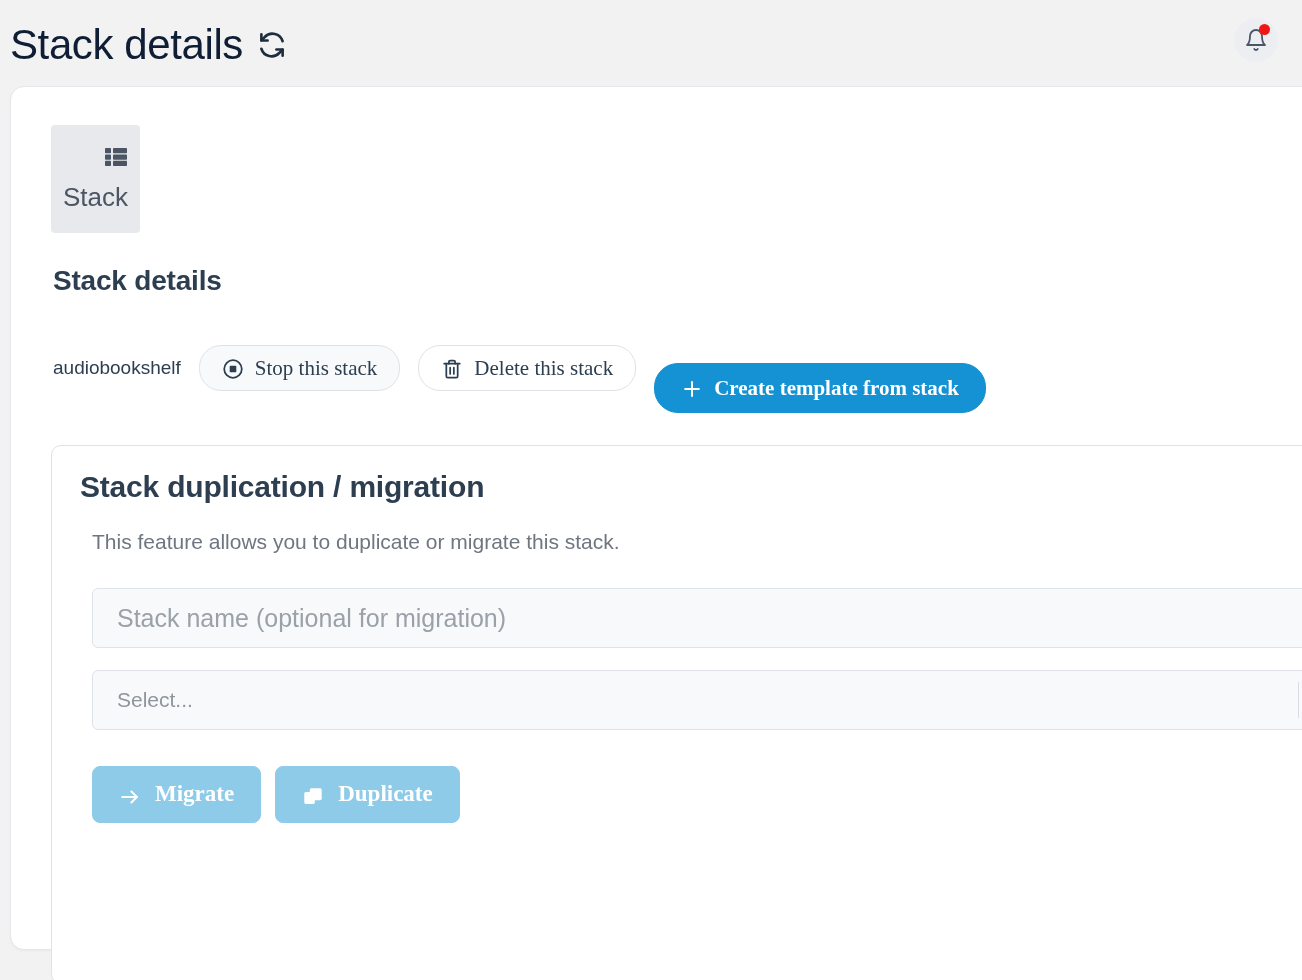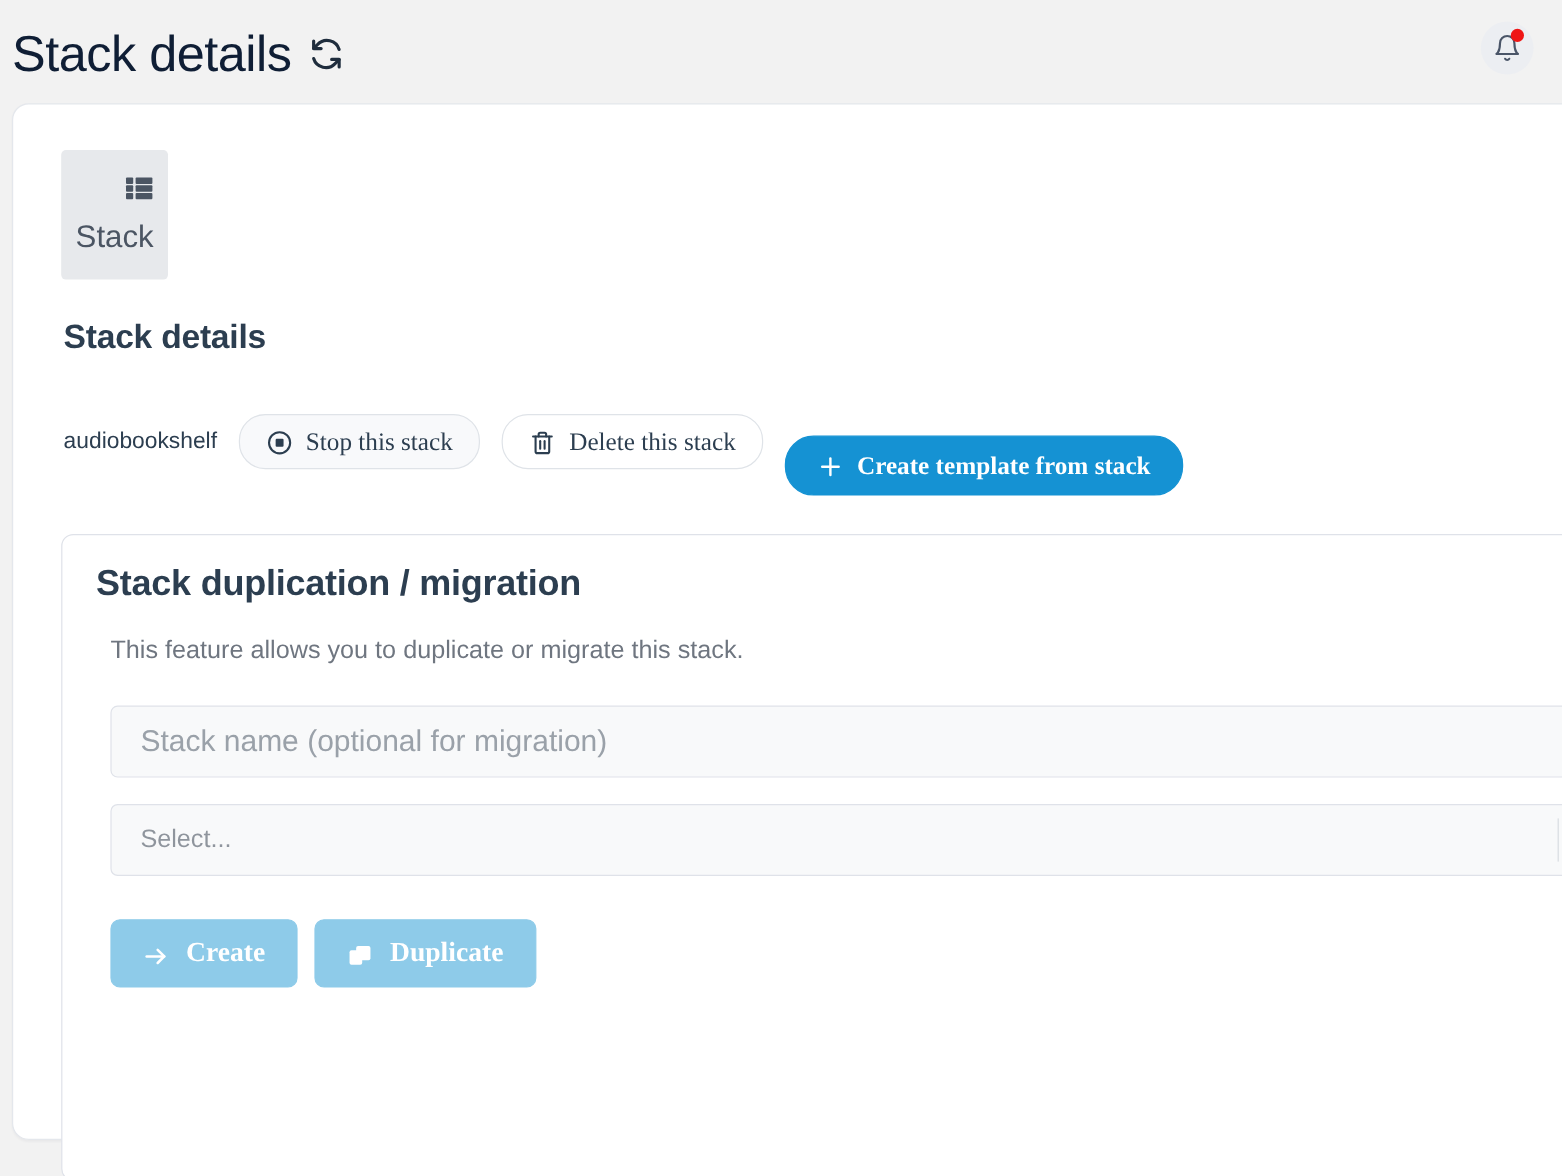--- a/index.html
+++ b/index.html
@@ -379,21 +379,21 @@
 
     <div class="footer-actions">
 
       <div class="btn btn-disabled">
         <span style="display:flex;">
           <svg class="btn-icon" viewBox="0 0 24 24" fill="none" stroke="currentColor" stroke-width="2.3" stroke-linecap="round" stroke-linejoin="round">
             <line x1="3.5" y1="12" x2="19.5" y2="12"></line>
             <polyline points="13.5 6 19.5 12 13.5 18"></polyline>
           </svg>
         </span>
-        <span>Create</span>
+        <span>Migrate</span>
       </div>
 
       <div class="btn btn-disabled">
         <span style="display:flex;">
           <svg class="btn-icon" viewBox="0 0 24 24" fill="currentColor">
             <rect x="2.5" y="6.5" width="11.5" height="13" rx="1.8"></rect>
             <rect x="8.5" y="2.5" width="13" height="13" rx="1.8"></rect>
           </svg>
         </span>
         <span>Duplicate</span>

